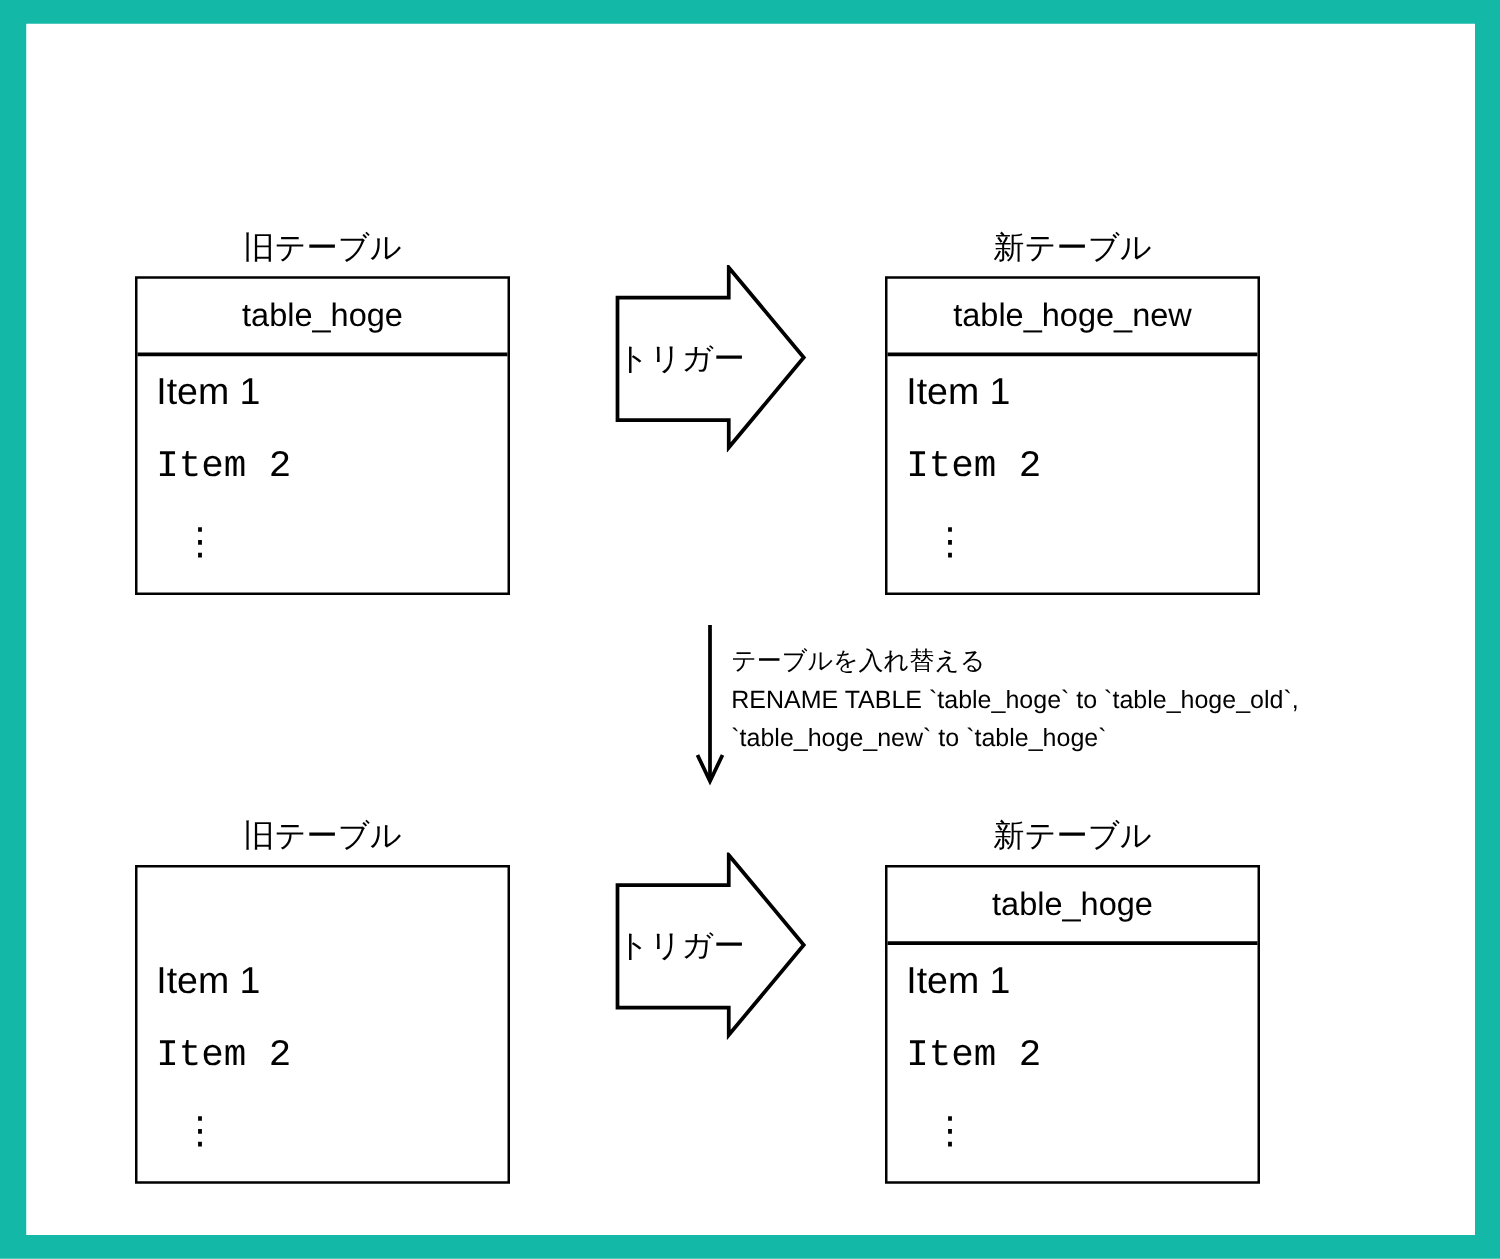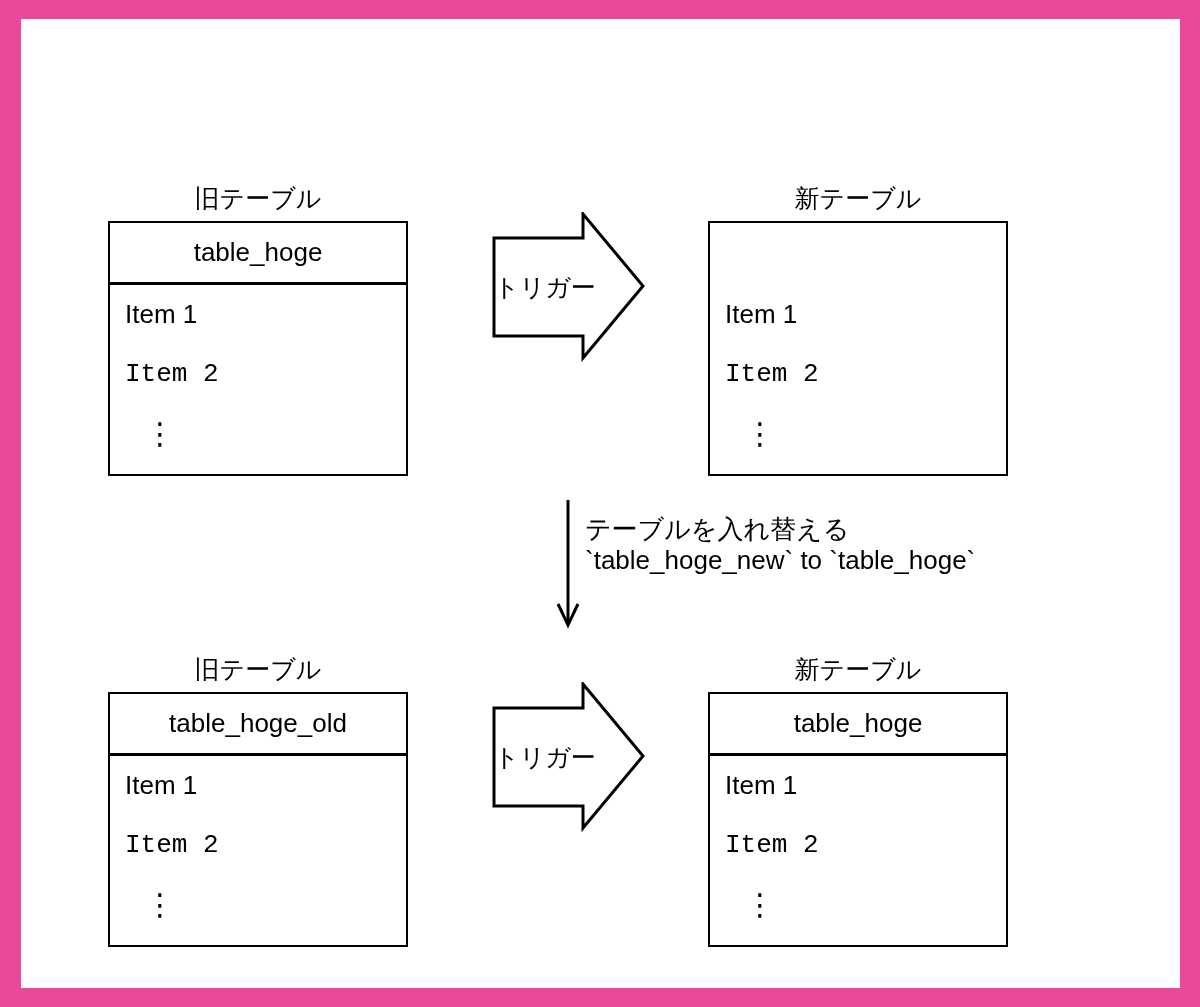--- a/index.html
+++ b/index.html
@@ -5,21 +5,21 @@
   html,body{margin:0;padding:0;}
   body{
     font-family:"Liberation Sans","DejaVu Sans",sans-serif;
     color:#000;
     -webkit-font-smoothing:antialiased;
   }
   .frame{
     position:relative;
     width:1200px;
     height:1007px;
-    background:#ec4899;
+    background:#14b8a6;
     overflow:hidden;
   }
   .canvas{
     position:absolute;
     left:21px; top:19px;
     width:1159px; height:969px;
     background:#fff;
   }
   
   .tgroup{position:absolute; width:300px;}
@@ -38,21 +38,21 @@
   }
   .thead{
     height:59px;
     border-bottom:3px solid #000;
     display:flex; align-items:center; justify-content:center;
     font-size:26px;
   }
   .titem{
     position:absolute;
     left:15px;
-    font-size:26px; line-height:30px;
+    font-size:30px; line-height:30px;
   }
   .item1{top:76px;}
   .item2{top:136px;font-family:Liberation Mono, monospace;}
   .tellipsis{
     position:absolute;
     left:35px; top:192px;
     font-size:30px; line-height:38px;
   }
   
   .blockarrow{position:absolute;}
@@ -60,21 +60,21 @@
     position:absolute;
     width:148px; height:30px; line-height:30px;
     text-align:left;
     font-size:25px;
   }
   
   .downarrow{position:absolute; left:552px; top:498px;}
   .transition-text{
     position:absolute;
     left:585px; top:514px;
-    font-size:26px; line-height:31px;
+    font-size:20px; line-height:31px;
     white-space:nowrap;
   }
 </style>
 </head>
 <body>
 
 <div class="frame">
   <div class="canvas"></div>
 
   <div class="tgroup" style="left:108px; top:183px;">
@@ -88,39 +88,40 @@
   </div>
 
   <svg class="blockarrow" style="left:492px; top:212px;" width="156" height="150" viewBox="0 0 156 150">
     <polygon points="2,26 91,26 91,2 151,74 91,146 91,124 2,124" fill="#ffffff" stroke="#000000" stroke-width="3" stroke-linejoin="miter"></polygon>
   </svg>
   <div class="arrowlabel" style="left:494px; top:272px;">トリガー</div>
 
   <div class="tgroup" style="left:708px; top:183px;">
     <div class="tlabel">新テーブル</div>
     <div class="tbox">
+      <div class="thead">table_hoge_new</div>
       <div class="titem item1">Item 1</div>
       <div class="titem item2">Item 2</div>
       <div class="tellipsis">⋮</div>
     </div>
   </div>
 
   <svg class="downarrow" width="32" height="132" viewBox="0 0 32 132">
     <line x1="16" y1="2" x2="16" y2="124" stroke="#000000" stroke-width="3"></line>
     <polyline points="6,106 16,127 26,106" fill="none" stroke="#000000" stroke-width="3" stroke-linejoin="miter"></polyline>
   </svg>
   <div class="transition-text">
     <div>テーブルを入れ替える</div>
+    <div>RENAME TABLE `table_hoge` to `table_hoge_old`,</div>
     <div>`table_hoge_new` to `table_hoge`</div>
   </div>
 
   <div class="tgroup" style="left:108px; top:654px;">
     <div class="tlabel">旧テーブル</div>
     <div class="tbox">
-      <div class="thead">table_hoge_old</div>
       <div class="titem item1">Item 1</div>
       <div class="titem item2">Item 2</div>
       <div class="tellipsis">⋮</div>
     </div>
   </div>
 
   <svg class="blockarrow" style="left:492px; top:682px;" width="156" height="150" viewBox="0 0 156 150">
     <polygon points="2,26 91,26 91,2 151,74 91,146 91,124 2,124" fill="#ffffff" stroke="#000000" stroke-width="3" stroke-linejoin="miter"></polygon>
   </svg>
   <div class="arrowlabel" style="left:494px; top:742px;">トリガー</div>

